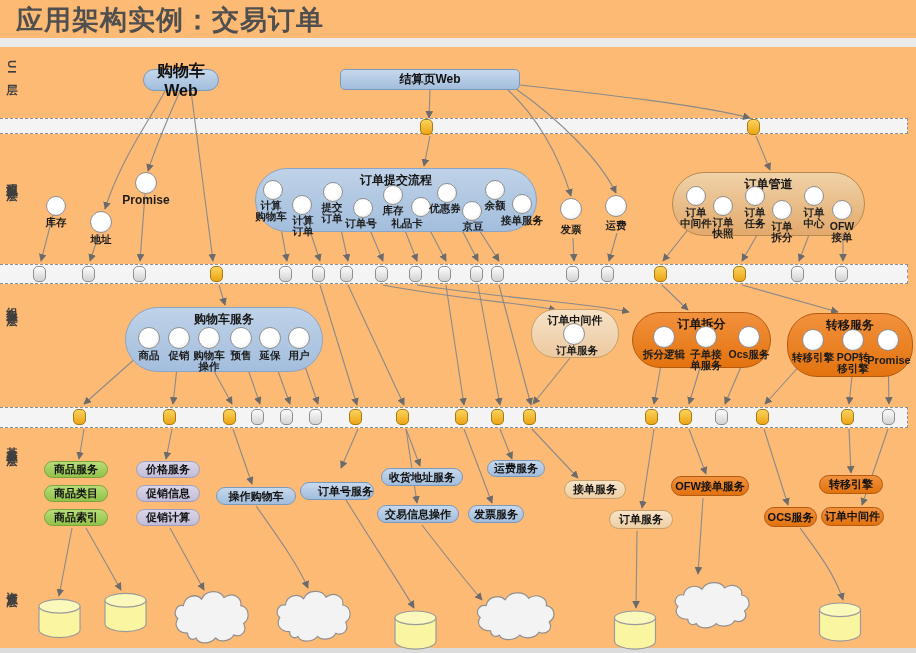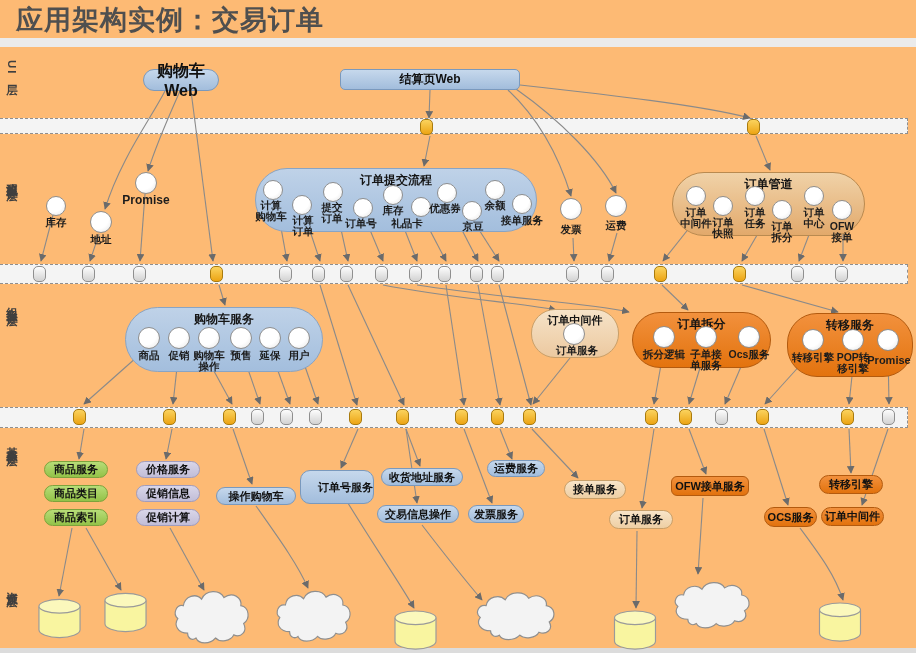--- a/index.html
+++ b/index.html
@@ -278,28 +278,28 @@
 移引擎</div>
   <div class="nlabel" style="left:862px;top:355px;width:54px;font-size:11px;">Promise</div>
 
   <div class="pill green" style="left:44px;top:461px;width:64px;height:17px;">商品服务</div>
   <div class="pill green" style="left:44px;top:485px;width:64px;height:17px;">商品类目</div>
   <div class="pill green" style="left:44px;top:509px;width:64px;height:17px;">商品索引</div>
   <div class="pill lav" style="left:136px;top:461px;width:64px;height:17px;">价格服务</div>
   <div class="pill lav" style="left:136px;top:485px;width:64px;height:17px;">促销信息</div>
   <div class="pill lav" style="left:136px;top:509px;width:64px;height:17px;">促销计算</div>
   <div class="pill blue" style="left:216px;top:487px;width:80px;height:18px;">操作购物车</div>
-  <div class="pill blue" style="left:300px;top:470px;width:74px;height:34px;padding-left:17px;">订单号服务</div>
+  <div class="pill blue" style="left:300px;top:482px;width:74px;height:18px;padding-left:17px;">订单号服务</div>
   <div class="pill blue" style="left:381px;top:468px;width:82px;height:18px;">收货地址服务</div>
   <div class="pill blue" style="left:377px;top:505px;width:82px;height:18px;">交易信息操作</div>
   <div class="pill blue" style="left:468px;top:505px;width:56px;height:18px;">发票服务</div>
   <div class="pill blue" style="left:487px;top:460px;width:58px;height:17px;">运费服务</div>
   <div class="pill tan" style="left:564px;top:480px;width:62px;height:19px;">接单服务</div>
   <div class="pill tan" style="left:609px;top:510px;width:64px;height:19px;">订单服务</div>
-  <div class="pill orange" style="left:671px;top:476px;width:78px;height:20px;border-radius:6px;">OFW接单服务</div>
+  <div class="pill orange" style="left:671px;top:476px;width:78px;height:20px;">OFW接单服务</div>
   <div class="pill orange" style="left:764px;top:507px;width:53px;height:20px;">OCS服务</div>
   <div class="pill orange" style="left:819px;top:475px;width:64px;height:19px;">转移引擎</div>
   <div class="pill orange" style="left:821px;top:507px;width:63px;height:19px;">订单中间件</div>
 
   <div class="res" style="left:37px;top:598px;">
     <svg width="45" height="42" viewBox="0 0 46 42">
         <path d="M2,8 L2,32 A21,8 0 0 0 44,32 L44,8" fill="#f9f5a0" stroke="#9a9a9a" stroke-width="1.2"></path>
         <ellipse cx="23" cy="8" rx="21" ry="7" fill="#fbf8bc" stroke="#9a9a9a" stroke-width="1.2"></ellipse>
       </svg>
   </div>

